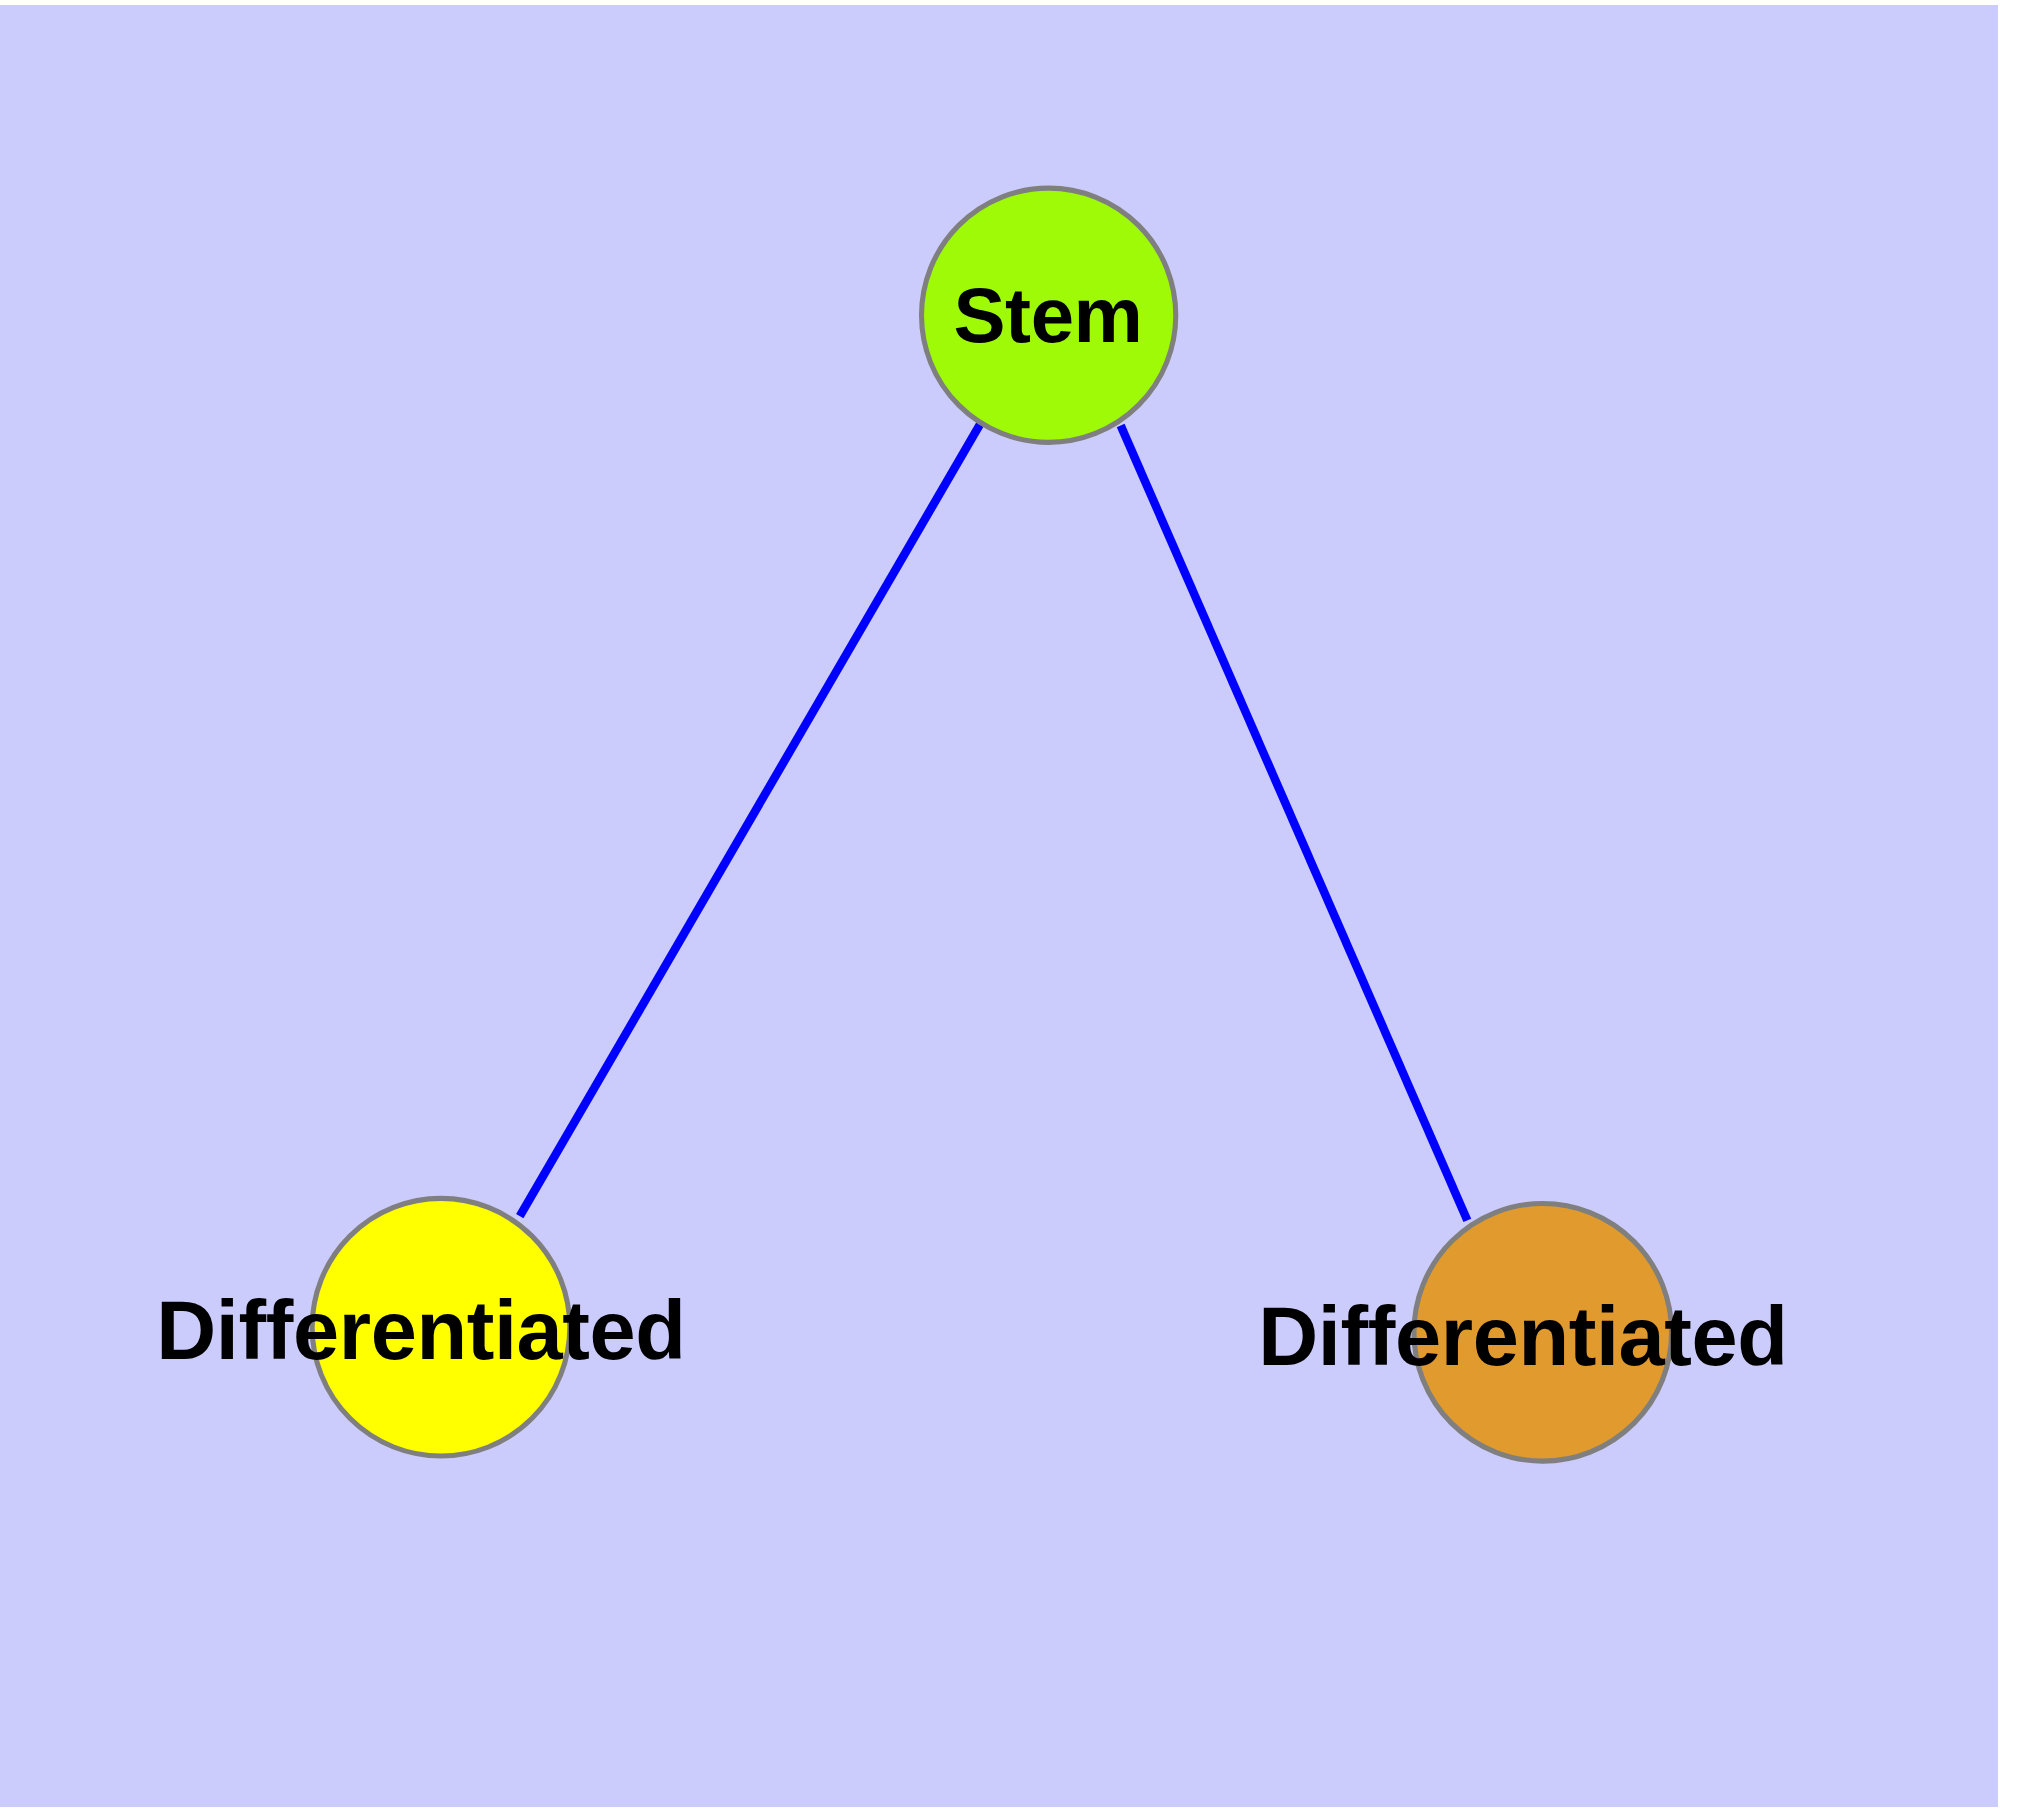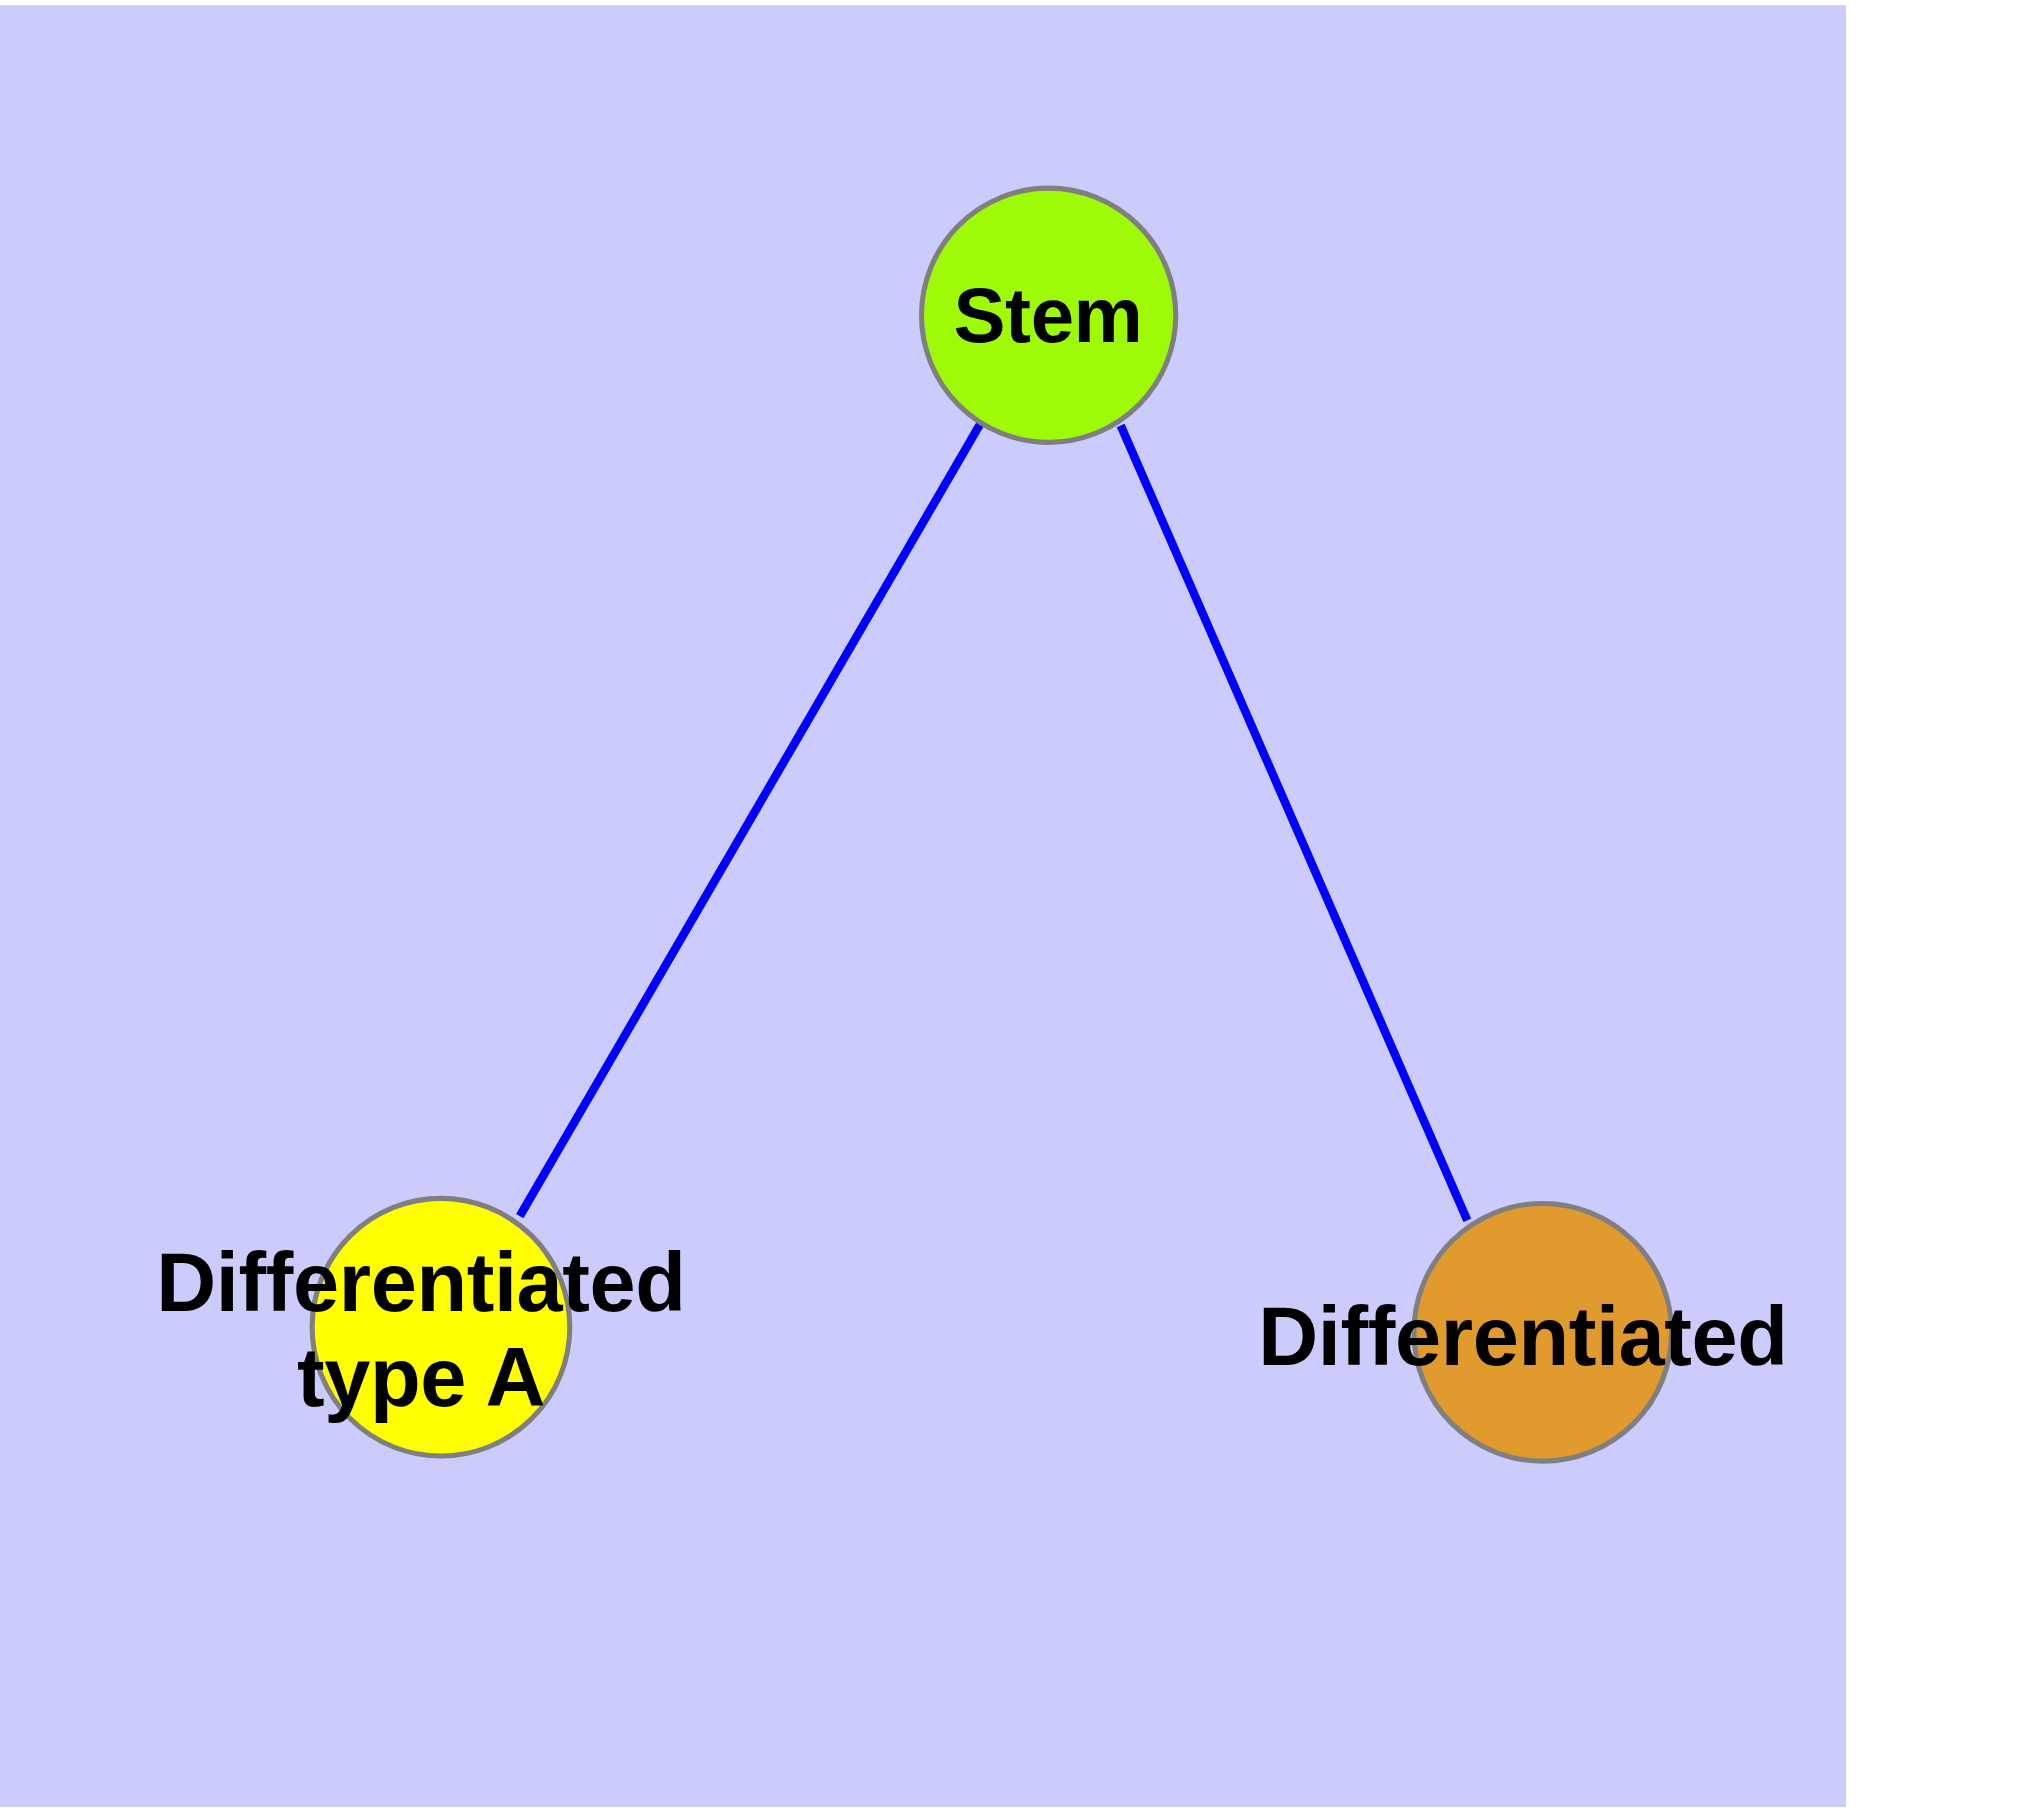--- a/index.html
+++ b/index.html
@@ -3,21 +3,21 @@
 <meta charset="utf-8">
 <title>Cell Differentiation Graph</title>
 <style>
   html, body {
     margin: 0;
     padding: 0;
     background: #ffffff;
   }
   #stage {
     position: relative;
-    width: 1846px;
+    width: 1998px;
     height: 1812px;
     background: #ffffff;
     overflow: hidden;
     font-family: "Liberation Sans", "DejaVu Sans", sans-serif;
   }
   #canvas {
     position: absolute;
     left: 0px;
     top: 5.1px;
     width: 2016px;
@@ -87,18 +87,18 @@
 
     <g>
       <circle class="node-circle" cx="1237" cy="372" r="150" fill="#9efa07" stroke="#7f7f7f"></circle>
       <circle class="node-circle" cx="520" cy="1566" r="152" fill="#ffff00" stroke="#7f7f7f"></circle>
       <circle class="node-circle" cx="1820" cy="1572" r="152" fill="#e09a2e" stroke="#7f7f7f"></circle>
     </g>
   </svg>
 
   <div class="node-label" id="label-stem"><span>Stem</span></div>
 
-  <div class="node-label" id="label-typea"><span>Differentiated</span><br><span>type A</span></div>
+  <div class="node-label" id="label-typea"><span>Differentiated</span><br></div>
 
   <div class="node-label" id="label-typeb"><span>Differentiated</span><br></div>
 
 </div>
 
 
 </body></html>

